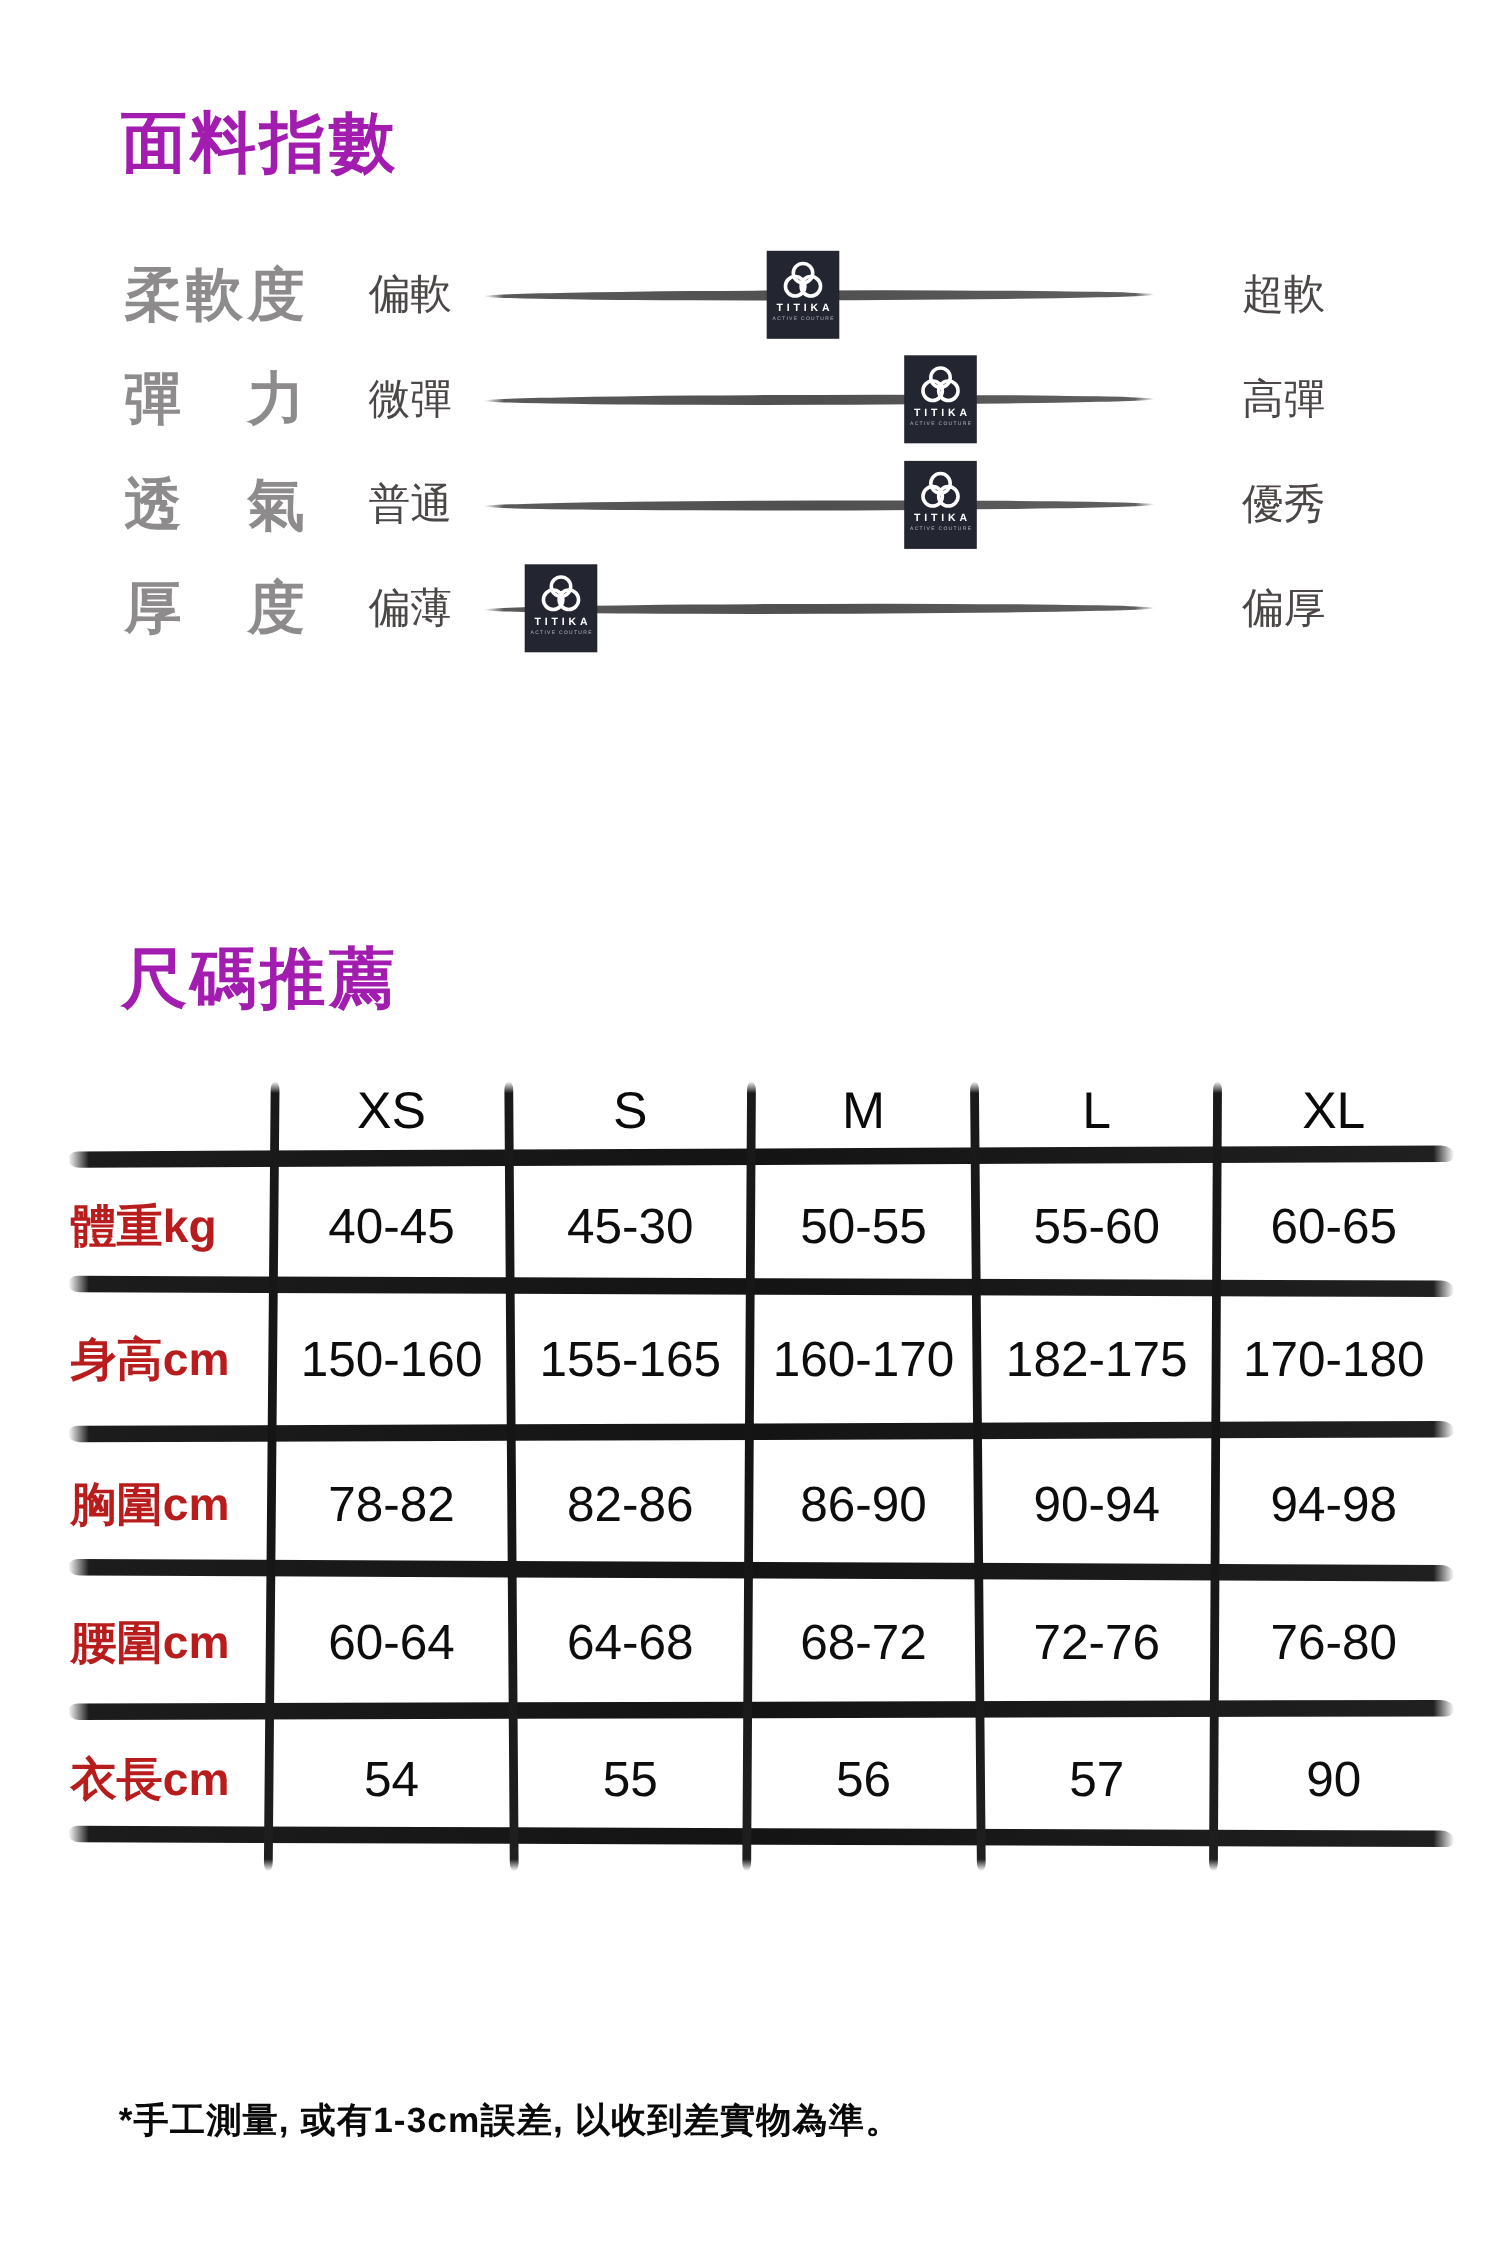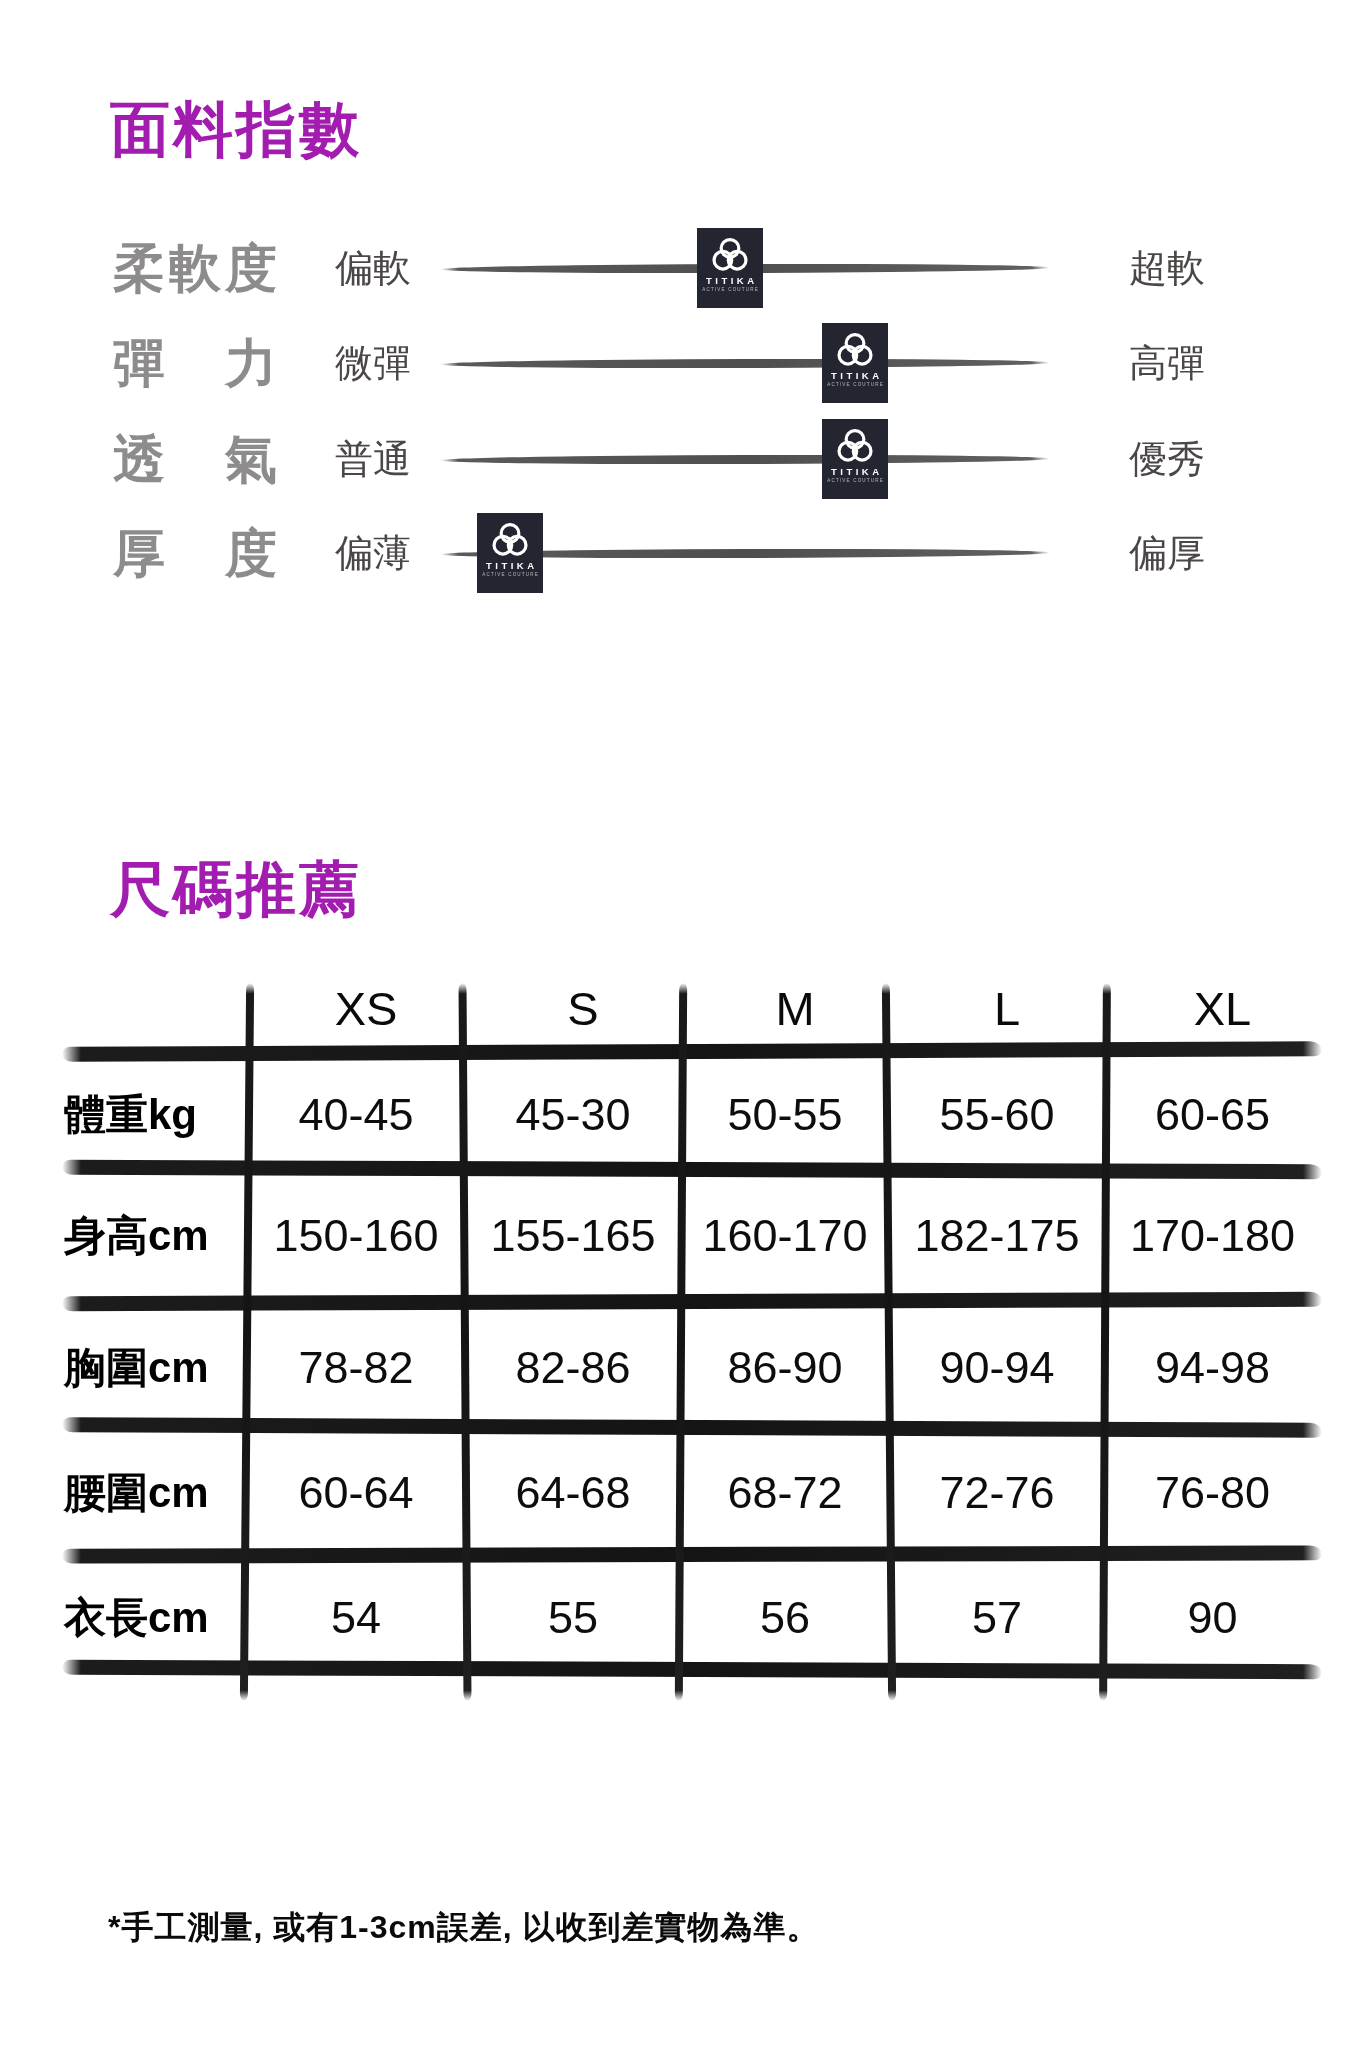--- a/index.html
+++ b/index.html
@@ -54,23 +54,23 @@
          linear-gradient(180deg,rgba(24,24,24,0) 0%,#1a1a1a 1.5%,#141414 50%,#1f1f1f 98.5%,rgba(24,24,24,0) 100%);
          border-radius:50%/8px;}
   .v0{left:243px;transform:rotate(0.5deg);}
   .v1{left:461px;transform:rotate(-0.4deg);}
   .v2{left:677px;transform:rotate(0.35deg);}
   .v3{left:885px;transform:rotate(-0.5deg);}
   .v4{left:1101px;transform:rotate(0.3deg);}
 
   .cell{position:absolute;height:68px;line-height:68px;text-align:center;
         font-size:45px;color:#0d0d0d;white-space:nowrap;}
-  .hdr{font-size:47px;color:#0a0a0a;padding-left:10px;}
+  .hdr{font-size:47px;color:#0a0a0a;}
   .rlabel{position:absolute;left:64px;width:180px;height:68px;line-height:68px;
-          font-size:42px;font-weight:bold;color:#000000;text-align:left;white-space:nowrap;}
+          font-size:42px;font-weight:bold;color:#b91c1c;text-align:left;white-space:nowrap;}
   .col0{left:247px;width:218px;} .col1{left:465px;width:216px;}
   .col2{left:681px;width:208px;} .col3{left:889px;width:216px;}
   .col4{left:1105px;width:215px;}
   .rowh{top:975px;} .row0{top:1081px;} .row1{top:1202px;}
   .row2{top:1334px;} .row3{top:1459px;} .row4{top:1584px;}
 
   .footnote{position:absolute;left:108px;top:1906px;font-size:32px;font-weight:bold;
             color:#0a0a0a;letter-spacing:1px;white-space:nowrap;}
 </style>
 </head>

